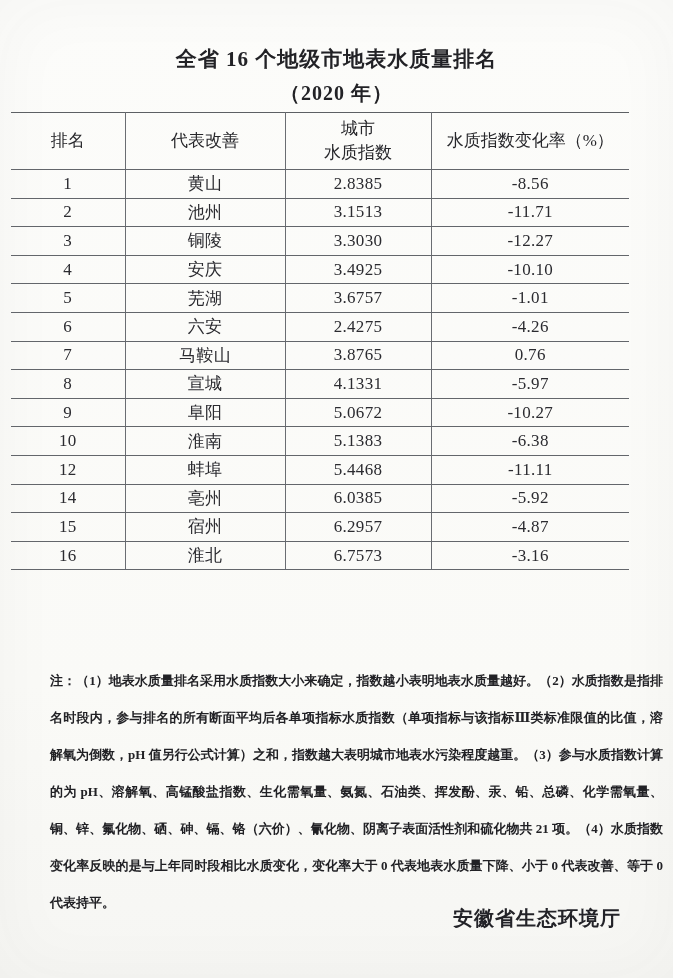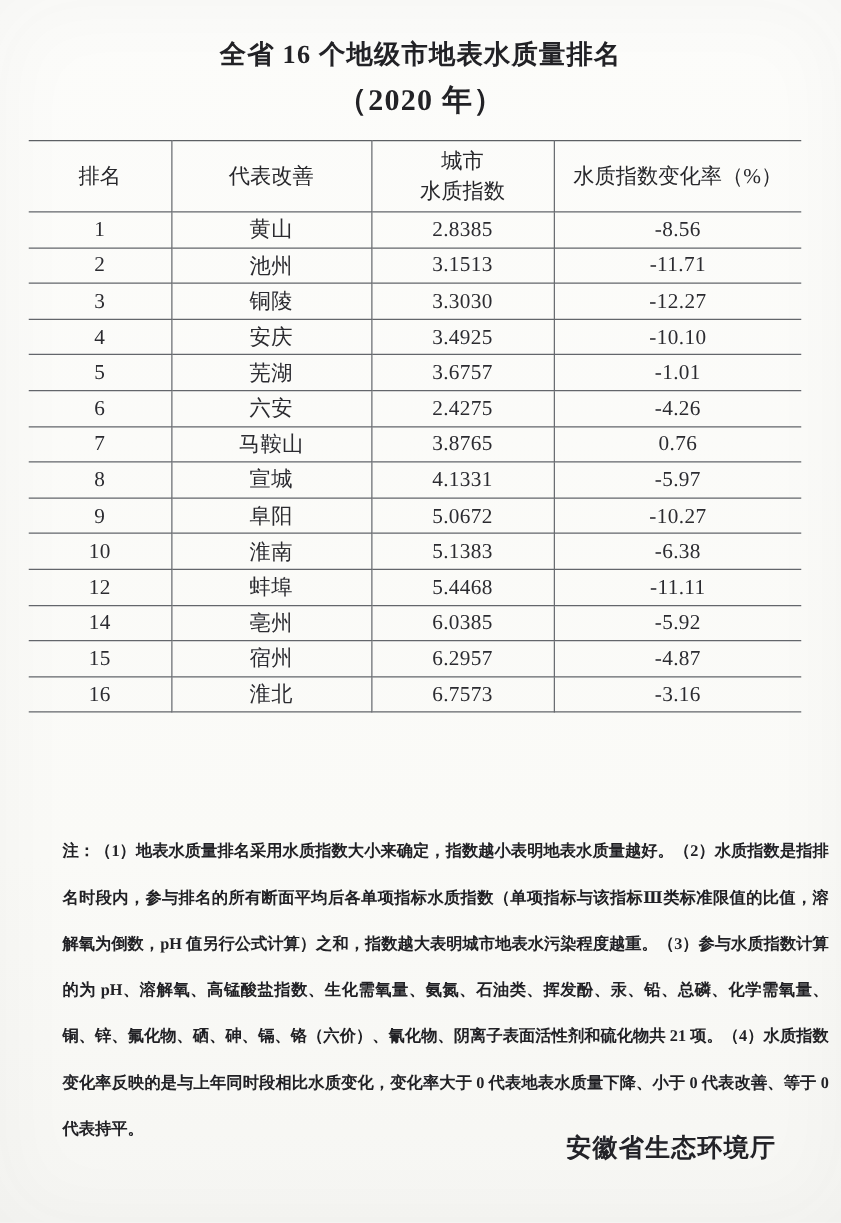--- a/index.html
+++ b/index.html
@@ -14,38 +14,38 @@
     margin: 0 auto;
     background: #fbfbf9;
     background-image: linear-gradient(180deg, #fcfcfa 0%, #fafaf7 70%, #f6f6f3 100%);
     box-shadow: inset 0 0 70px rgba(60,60,55,0.035);
     color: #26262a;
     font-family: "Liberation Serif", "DejaVu Serif", serif;
     overflow: hidden;
   }
   .doc-title {
     margin: 0;
-    padding-top: 29px;
+    padding-top: 45px;
     text-align: center;
     font-size: 21px;
     font-weight: 700;
     letter-spacing: 1px;
     color: #222226;
   }
   .doc-subtitle {
     margin: 7px 0 0 0;
     text-align: center;
-    font-size: 24px;
+    font-size: 20px;
     font-weight: 700;
     letter-spacing: 1px;
     color: #222226;
   }
   table.ranking-table {
     position: absolute;
-    left: 23px;
+    left: 11px;
     top: 112px;
     width: 618px;
     border-collapse: collapse;
     table-layout: fixed;
     font-size: 17px;
     color: #2b2b30;
   }
   .ranking-table th,
   .ranking-table td {
     padding: 0;

